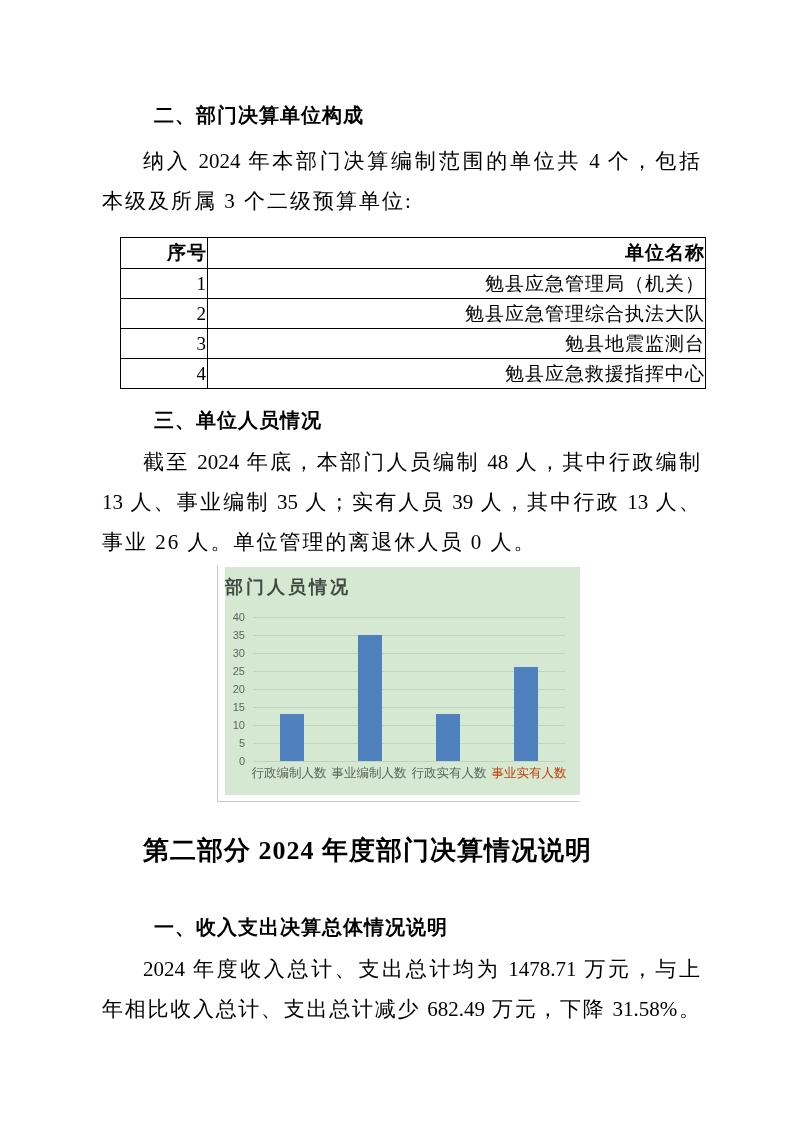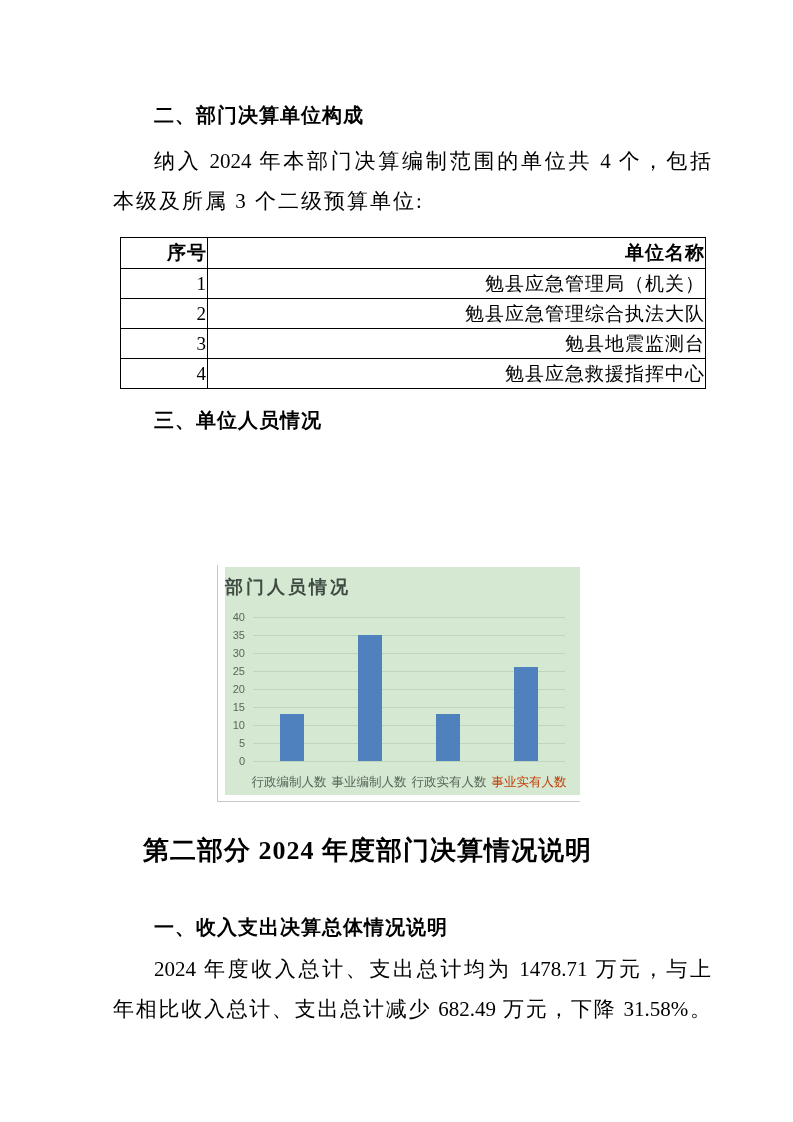--- a/index.html
+++ b/index.html
@@ -15,21 +15,21 @@
     font-weight:bold; font-size:20px; line-height:26px;
     text-indent:52px; letter-spacing:1px; white-space:nowrap;
   }
   .h-part {
     position:absolute; left:143px; top:831px; width:560px;
     font-family:"Liberation Serif","DejaVu Serif",serif;
     font-weight:bold; font-size:26px; line-height:40px;
     letter-spacing:1px; white-space:nowrap;
   }
   
-  .para { position:absolute; left:102px; width:598px;margin-left:11px; }
+  .para { position:absolute; left:102px; width:598px; }
   .line {
     font-size:21px; line-height:40px; letter-spacing:2px; white-space:nowrap;
   }
   .line.fill {
     white-space:normal; text-align:justify; text-align-last:justify;
     letter-spacing:0;
   }
   .line.indent { text-indent:41px; }
   
   table.units {
@@ -66,21 +66,21 @@
   }
   .chart-bars {
     position:absolute; left:28px; top:50px; width:312px; height:144px;
     display:flex; align-items:flex-end;
   }
   .bar-slot { flex:1; display:flex; justify-content:center; align-items:flex-end; height:100%; }
   .bar { width:24px; }
   .chart-y-axis { position:absolute; left:0; top:50px; width:23px; height:144px; }
   .ytick { position:absolute; right:3px; font-size:11px; line-height:14px; }
   .chart-x-axis {
-    position:absolute; left:24px; top:207px; width:320px; display:flex;
+    position:absolute; left:24px; top:198px; width:320px; display:flex;
   }
   .xlabel { flex:1; text-align:center; font-size:12.5px; white-space:nowrap; }
 </style>
 </head>
 <body>
 
 <div class="page">
 
   <div class="h-sec" style="top:102px;">二、部门决算单位构成</div>
 
@@ -111,20 +111,25 @@
       </tr>
       <tr>
         <td>4</td>
         <td>勉县应急救援指挥中心</td>
       </tr>
     </tbody>
   </table>
 
   <div class="h-sec" style="top:407px;">三、单位人员情况</div>
 
+  <div class="para" style="top:442px;">
+    <div class="line fill indent">截至 2024 年底，本部门人员编制 48 人，其中行政编制</div>
+    <div class="line fill">13 人、事业编制 35 人；实有人员 39 人，其中行政 13 人、</div>
+    <div class="line">事业 26 人。单位管理的离退休人员 0 人。</div>
+  </div>
 
   <div class="chart-frame">
     <div class="chart-box" style="background: rgb(213, 232, 209);">
       <div class="chart-title" style="color: rgb(63, 75, 66);">部门人员情况</div>
       <div class="plot-area" style="background-image: repeating-linear-gradient(to top, transparent 0px, transparent 17px, rgb(192, 213, 189) 17px, rgb(192, 213, 189) 18px); border-bottom-color: rgb(192, 213, 189);"></div>
       <div class="chart-bars">
           <div class="bar-slot">
             <div class="bar" style="height: 46.8px; background: rgb(78, 129, 189);"></div>
           </div>
           <div class="bar-slot">

